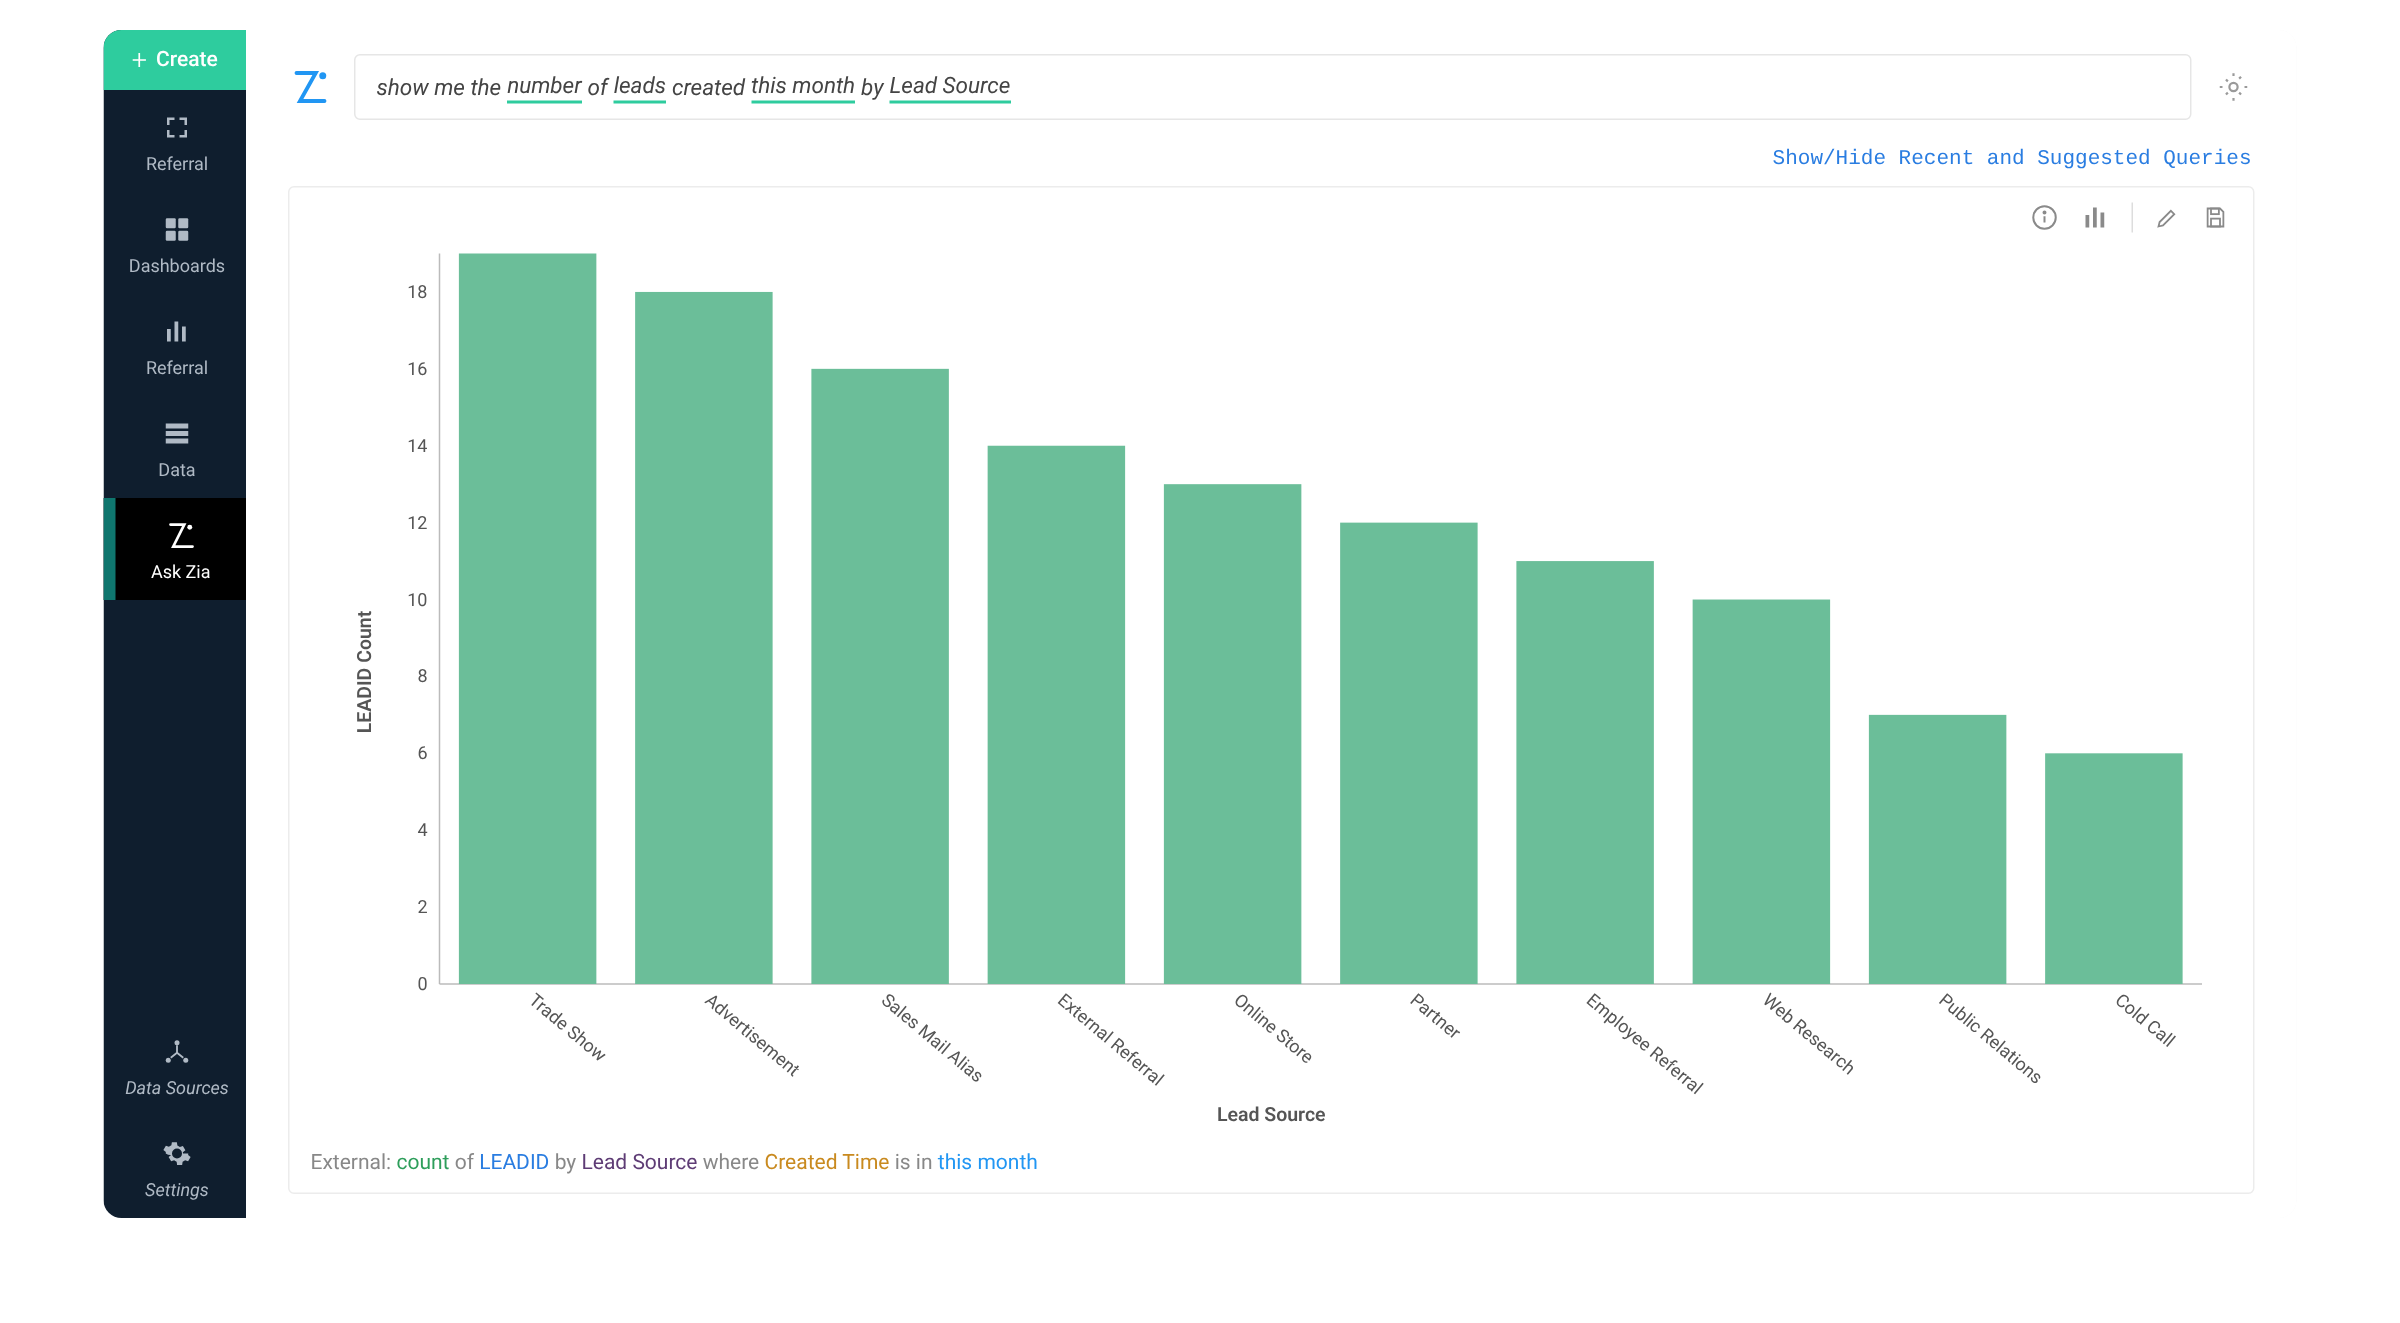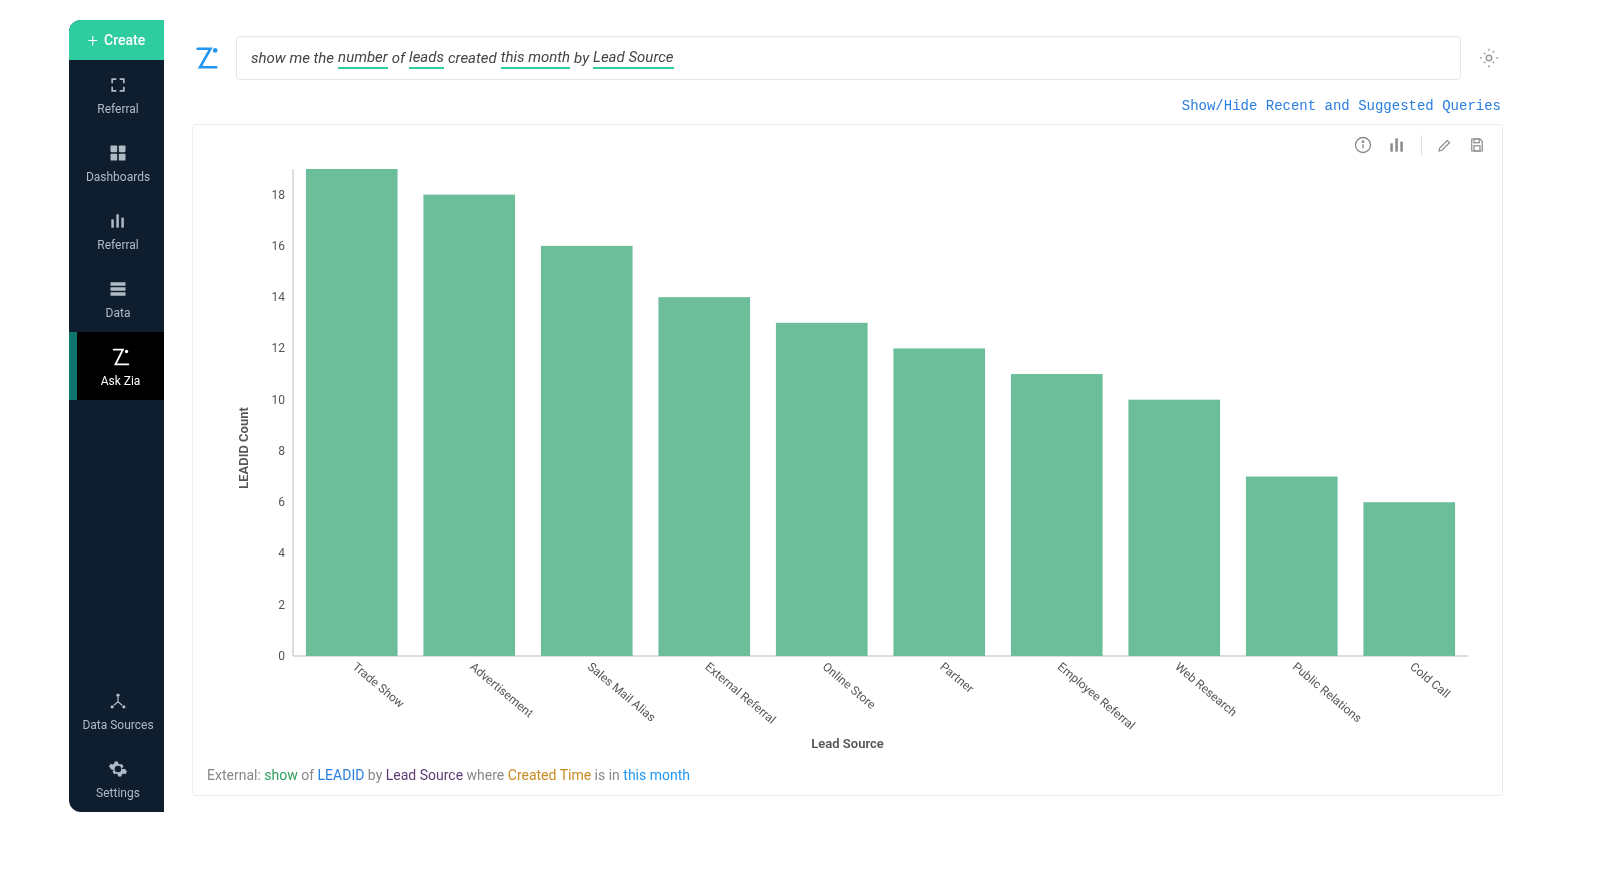--- a/index.html
+++ b/index.html
@@ -50,21 +50,21 @@
     cursor: pointer;
     color: #b0bac5;
     border-left: 3px solid transparent;
   }
   .nav-item.active {
     background: #000;
     color: #fff;
     border-left: 8px solid #0f766e;
   }
   .nav-item .icon { width: 22px; height: 22px; display:flex; align-items:center; justify-content:center; }
-  .nav-bottom { margin-top: auto; }
+  .nav-bottom { margin-top: auto; font-style: italic; }
   .nav-item svg { fill: currentColor; }
 
   .main {
     flex: 1;
     background: #fff;
     display: flex;
     flex-direction: column;
     padding: 16px 28px 16px 28px;
     overflow: hidden;
   }
@@ -342,21 +342,21 @@
             <text x="803.75" y="509" font-size="12" fill="#555" transform="rotate(40 803.75 509)">Employee Referral</text>
             <text x="921.25" y="509" font-size="12" fill="#555" transform="rotate(40 921.25 509)">Web Research</text>
             <text x="1038.75" y="509" font-size="12" fill="#555" transform="rotate(40 1038.75 509)">Public Relations</text>
             <text x="1156.25" y="509" font-size="12" fill="#555" transform="rotate(40 1156.25 509)">Cold Call</text>
           </svg>
       </div>
       <div class="xlabel">Lead Source</div>
 
       <div class="showing">
         <span>External:</span>
-        <span class="c-count">show</span>
+        <span class="c-count">count</span>
         <span>of</span>
         <span class="c-lead">LEADID</span>
         <span>by</span>
         <span class="c-src">Lead Source</span>
         <span>where</span>
         <span class="c-time">Created Time</span>
         <span>is in</span>
         <span class="c-month">this month</span>
       </div>
     </div>

